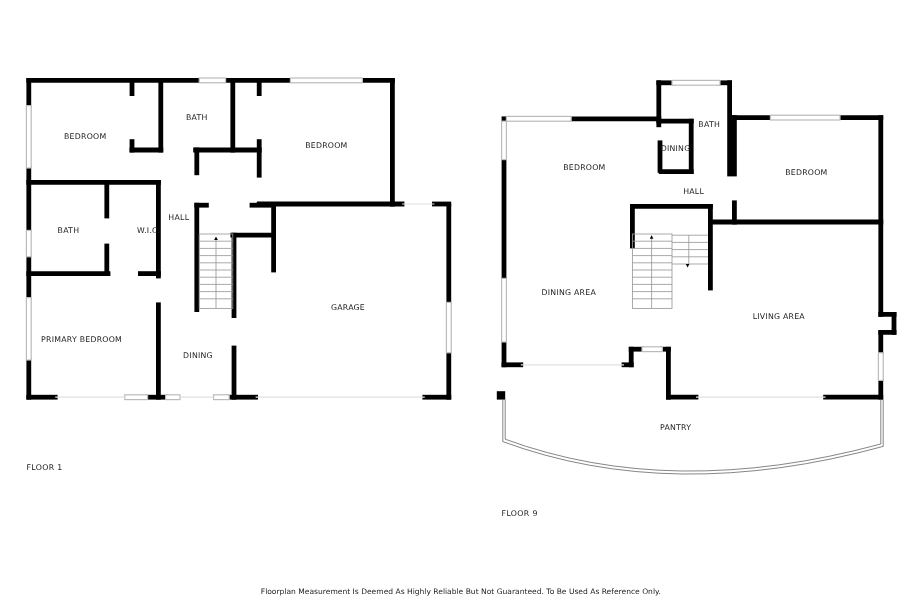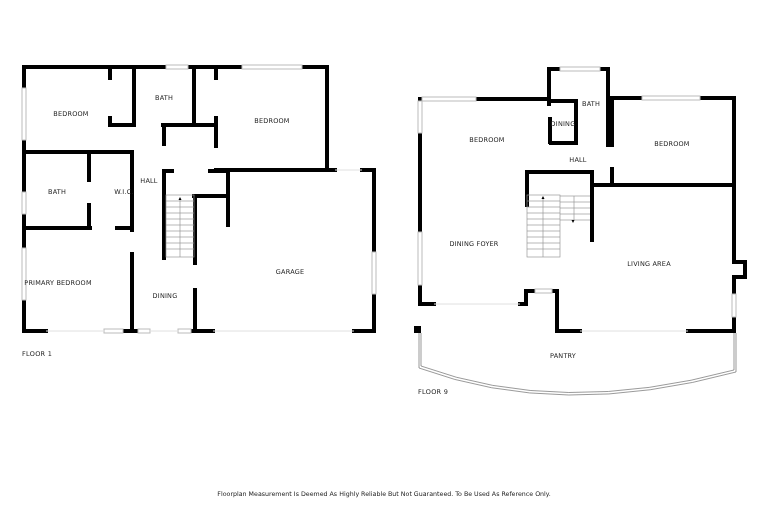--- a/index.html
+++ b/index.html
@@ -1,19 +1,19 @@
 <!DOCTYPE html>
 <html><head>
   <meta charset="utf-8">
   <style>
     html, body { margin: 0; padding: 0; background: #ffffff; }
     body { width: 768px; height: 512px; position: relative; overflow: hidden; font-family: "DejaVu Sans", sans-serif; }
     .plan { position: absolute; left: 0; top: 0; }
     .label { position: absolute; font-family: "DejaVu Sans", sans-serif; font-size: 6.5px; color: #222; letter-spacing: 0.2px; white-space: nowrap; transform: translate(-50%, -50%); }
-    .floor-label { position: absolute; font-family: "DejaVu Sans", sans-serif; font-size: 6.5px; color: #222; letter-spacing: 0.3px; white-space: nowrap; }
+    .floor-label { position: absolute; font-family: "DejaVu Sans", sans-serif; font-size: 6.5px; color: #222; letter-spacing: 0.3px; white-space: nowrap; margin-top: 36px; }
     .disclaimer { position: absolute; left: 0; width: 768px; top: 490px; text-align: center; font-family: "DejaVu Sans", sans-serif; font-size: 6.3px; color: #222; }
   </style>
 </head>
 <body>
 
 <svg class="plan" width="768" height="512" viewBox="0 0 768 512" xmlns="http://www.w3.org/2000/svg">
 
   <g stroke="#000" stroke-width="4" fill="none" stroke-linecap="square">
 
     <line x1="24" y1="67" x2="166" y2="67"></line>
@@ -189,29 +189,29 @@
     <path d="M421,333 L421,366 Q560,417 734,370 L734,333"></path>
   </g>
 </svg>
 
 <div class="label" style="left:71px;top:114px">BEDROOM</div>
 <div class="label" style="left:164px;top:98px">BATH</div>
 <div class="label" style="left:272px;top:121px">BEDROOM</div>
 <div class="label" style="left:149px;top:181px">HALL</div>
 <div class="label" style="left:57px;top:192px">BATH</div>
 <div class="label" style="left:124px;top:192px">W.I.C.</div>
-<div class="label" style="left:290px;top:272px">GARAGE</div>
-<div class="label" style="left:58px;top:283px">PRIMARY BEDROOM</div>
+<div class="label" style="left:290px;top:256px">GARAGE</div>
+<div class="label" style="left:68px;top:283px">PRIMARY BEDROOM</div>
 <div class="label" style="left:165px;top:296px">DINING</div>
 
 <div class="label" style="left:591px;top:104px">BATH</div>
 <div class="label" style="left:563px;top:124px">DINING</div>
 <div class="label" style="left:487px;top:140px">BEDROOM</div>
 <div class="label" style="left:672px;top:144px">BEDROOM</div>
 <div class="label" style="left:578px;top:160px">HALL</div>
-<div class="label" style="left:474px;top:244px">DINING FOYER</div>
+<div class="label" style="left:474px;top:244px">DINING AREA</div>
 <div class="label" style="left:649px;top:264px">LIVING AREA</div>
 <div class="label" style="left:563px;top:356px">PANTRY</div>
 
 <div class="floor-label" style="left:22px;top:350px">FLOOR 1</div>
 <div class="floor-label" style="left:418px;top:388px">FLOOR 9</div>
 
 <div class="disclaimer">Floorplan Measurement Is Deemed As Highly Reliable But Not Guaranteed. To Be Used As Reference Only.</div>
 
 </body></html>

